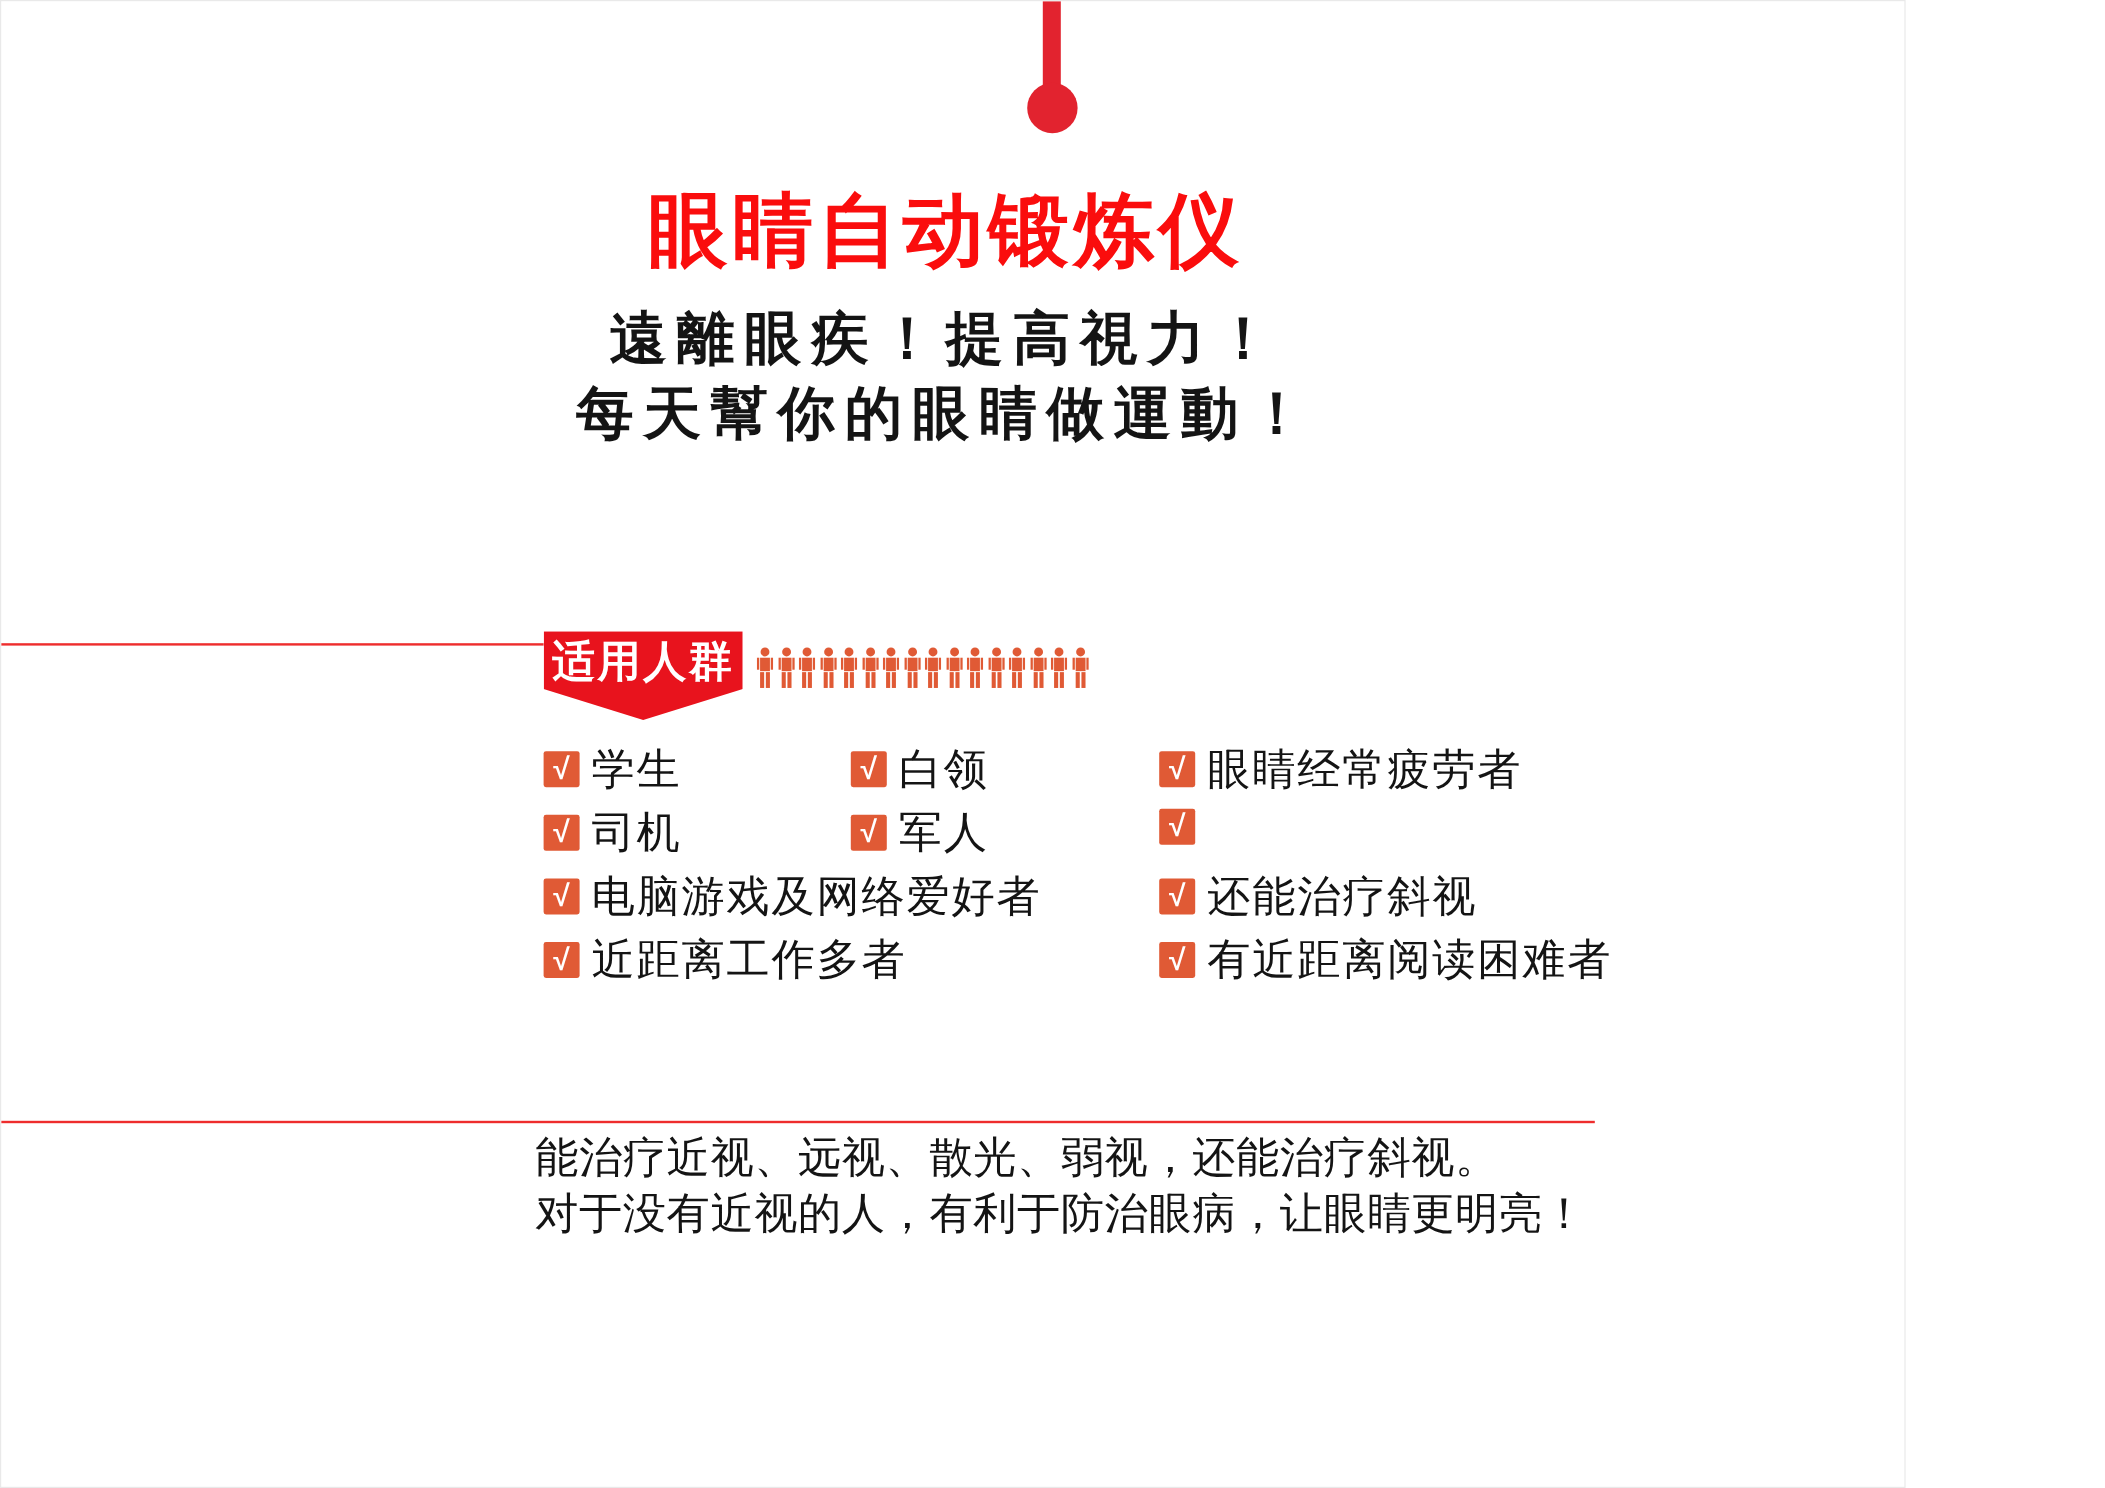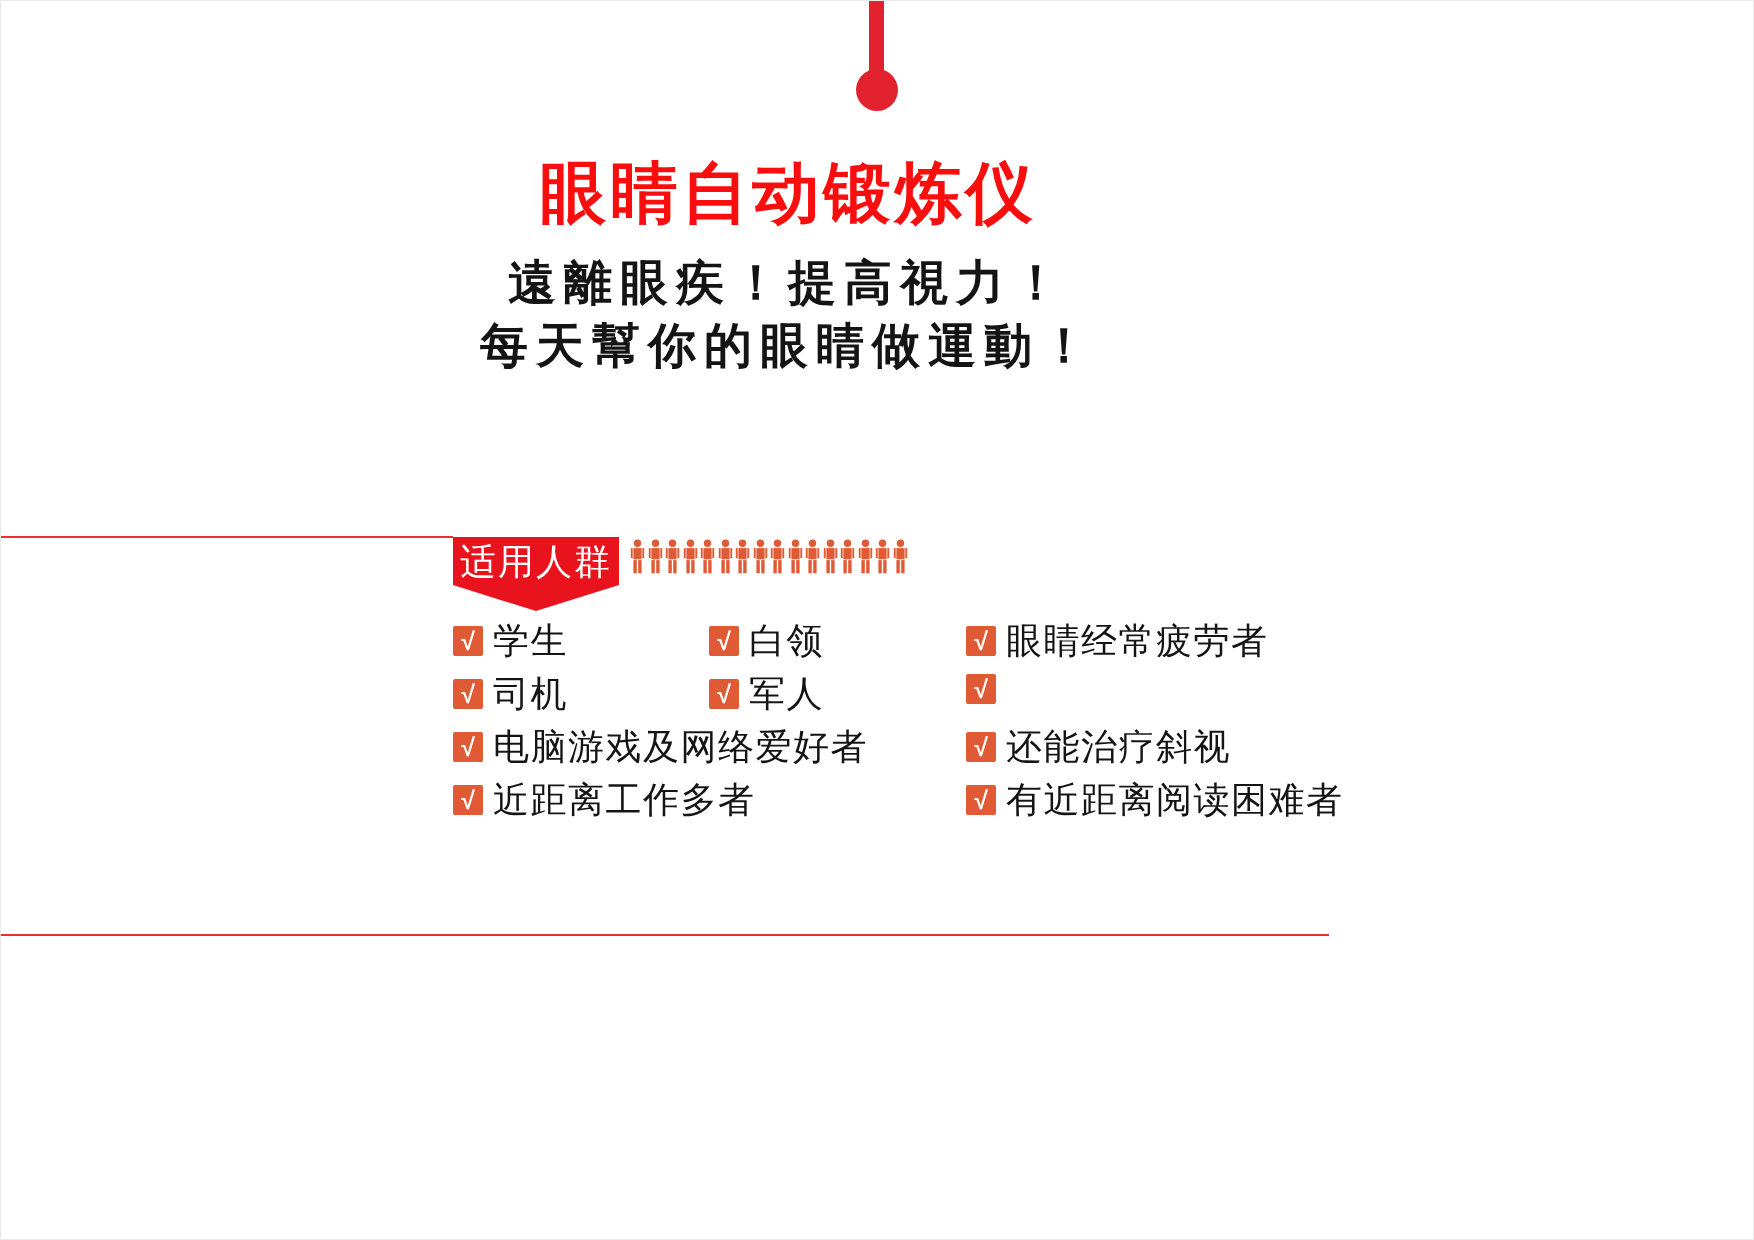--- a/index.html
+++ b/index.html
@@ -7,21 +7,21 @@
     --pin-red:#e2232f;
     --ribbon-red:#e8131d;
     --accent-orange:#e05a35;
     --line-red:#ee2d2d;
     --text-black:#141414;
   }
   *{margin:0;padding:0;box-sizing:border-box;}
   html,body{background:#fff;}
   body{font-family:"Liberation Sans","DejaVu Sans",sans-serif;}
   .page{
-    position:relative;width:1754px;height:1240px;background:#ffffff;
+    position:relative;width:1588px;height:1240px;background:#ffffff;
     overflow:hidden;border:1px solid #e9e9e9;
   }
 
   
   .pin-bar{position:absolute;left:868px;top:0;width:15px;height:72px;background:var(--pin-red);}
   .pin-circle{position:absolute;left:855px;top:68px;width:42px;height:42px;border-radius:50%;background:var(--pin-red);}
 
   
   .header{position:absolute;left:0;top:0;width:1574px;text-align:center;}
   .title{
@@ -33,24 +33,24 @@
     position:absolute;left:0;top:250px;width:100%;
     font-size:48px;font-weight:bold;color:var(--text-black);
     letter-spacing:8px;line-height:63px;
   }
 
   
   .rule{position:absolute;height:2px;background:var(--line-red);}
   .rule-left{left:0;top:535px;width:452px;}
   .rule-bottom{left:0;top:933px;width:1328px;}
   .ribbon{
-    position:absolute;left:452px;top:536px;width:166px;height:74px;
+    position:absolute;left:452px;top:525px;width:166px;height:74px;
     background:var(--ribbon-red);
     clip-path:polygon(0 0,100% 0,100% 65%,50% 100%,0 65%);
-    color:#fff;font-size:36px;font-weight:normal;letter-spacing:2px;
+    color:#fff;font-size:36px;font-weight:bold;letter-spacing:2px;
     text-align:center;line-height:50px;
   }
   .people{position:absolute;left:629px;top:529px;height:54px;display:flex;align-items:flex-start;color:var(--accent-orange);}
   .people svg{display:block;margin-right:2.5px;}
 
   
   .check-item{position:absolute;display:flex;align-items:center;white-space:nowrap;}
   .check-box{
     width:30px;height:30px;margin-right:10px;flex:0 0 auto;border-radius:2px;
     background:var(--accent-orange);color:#fff;
@@ -254,14 +254,18 @@
   <div class="check-item c1r4">
     <span class="check-box">√</span>
     <span class="check-label">近距离工作多者</span>
   </div>
   <div class="check-item c3r4">
     <span class="check-box">√</span>
     <span class="check-label">有近距离阅读困难者</span>
   </div>
 
   <div class="rule rule-bottom"></div>
+  <div class="benefits">
+    <div>能治疗近视、远视、散光、弱视，还能治疗斜视。</div>
+    <div>对于没有近视的人，有利于防治眼病，让眼睛更明亮！</div>
+  </div>
 
 </div>
 
 </body></html>

